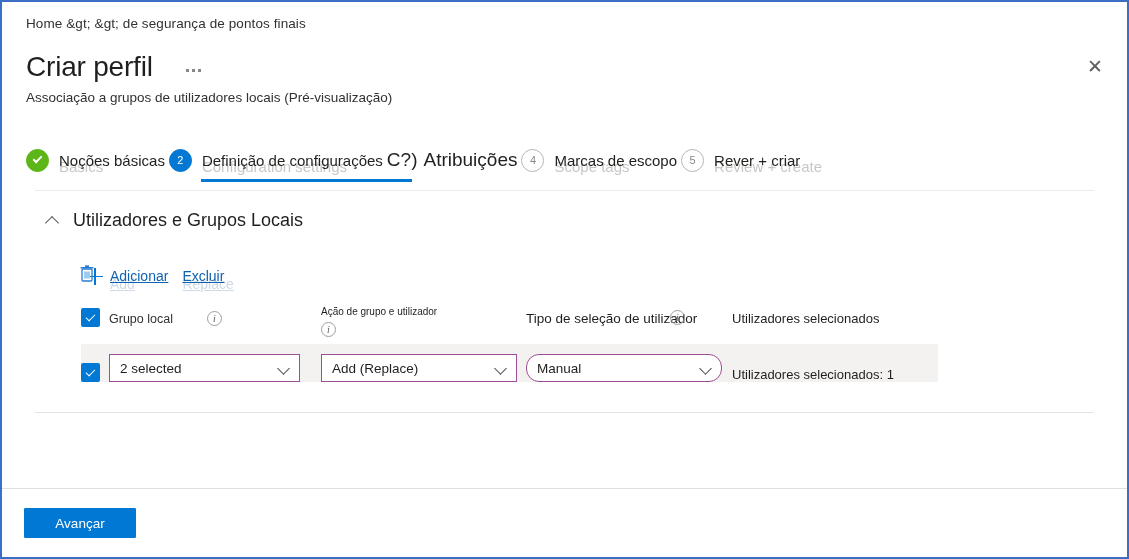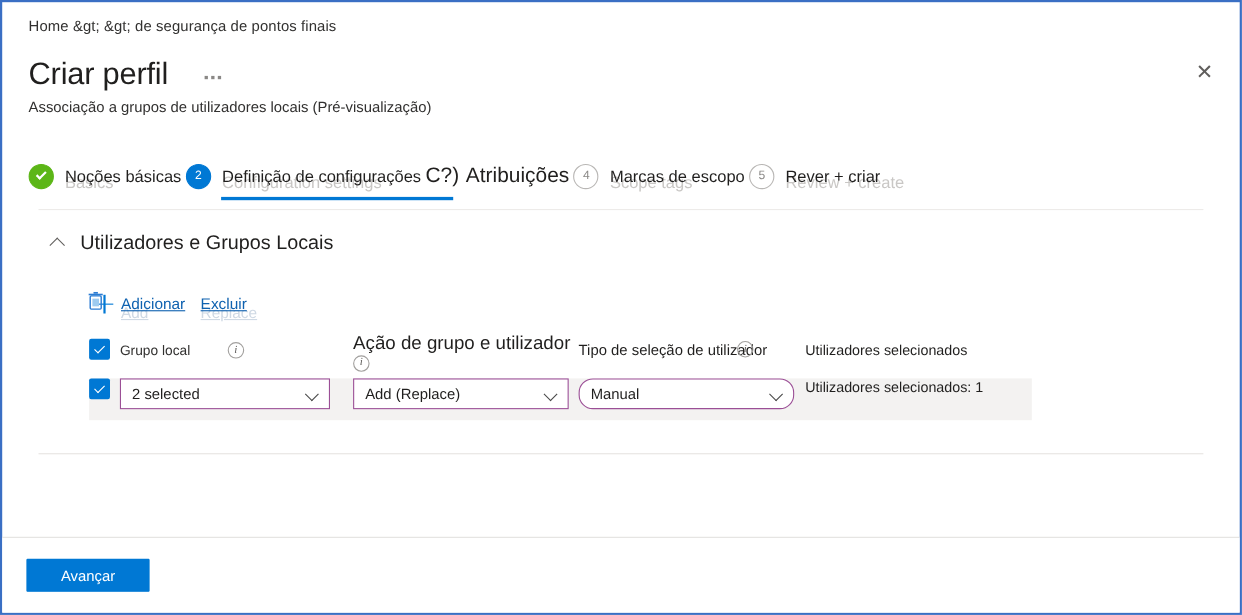--- a/index.html
+++ b/index.html
@@ -318,21 +318,21 @@
     color: #323130;
     position: relative;
     padding-top: 9px;
   }
   .th.c0 { width: 28px; flex: 0 0 28px; padding-top: 6px; }
   .th.c1 { width: 212px; flex: 0 0 212px; display: flex; align-items: center; }
   .th.c2 { width: 205px; flex: 0 0 205px; padding-top: 2px; line-height: 16px; }
   .th.c3 { width: 206px; flex: 0 0 206px; }
   .th.c4 { flex: 1 1 auto; }
 
-  .th.c2 .hdr-text { font-size: 17px; color: #201f1e; white-space: nowrap; }
+  .th.c2 .hdr-text { font-size: 10px; color: #201f1e; white-space: nowrap; }
   .th.c3 .hdr-text { font-size: 13.5px; color: #201f1e; white-space: nowrap; position: relative; }
   .th.c4 .hdr-text { font-size: 13px; color: #201f1e; white-space: nowrap; }
   .th.c1 .hdr-text { font-size: 12.5px; color: #323130; white-space: nowrap; }
 
   .info-icon {
     display: inline-flex;
     align-items: center;
     justify-content: center;
     width: 15px;
     height: 15px;
@@ -370,21 +370,21 @@
     width: 9px;
     height: 5px;
     border-left: 1.9px solid #fff;
     border-bottom: 1.9px solid #fff;
     transform: rotate(-45deg);
     margin-top: -3px;
   }
 
   .tbl-row {
     display: flex;
-    align-items: flex-start;
+    align-items: flex-end;
     height: 38px;
     background: #f3f2f1;
   }
   .td { display: flex; align-items: center; }
   .td.c0 { width: 28px; flex: 0 0 28px; }
   .td.c1 { width: 212px; flex: 0 0 212px; }
   .td.c2 { width: 205px; flex: 0 0 205px; }
   .td.c3 { width: 206px; flex: 0 0 206px; }
   .td.c4 { flex: 1 1 auto; font-size: 13px; color: #201f1e; white-space: nowrap; }
 

